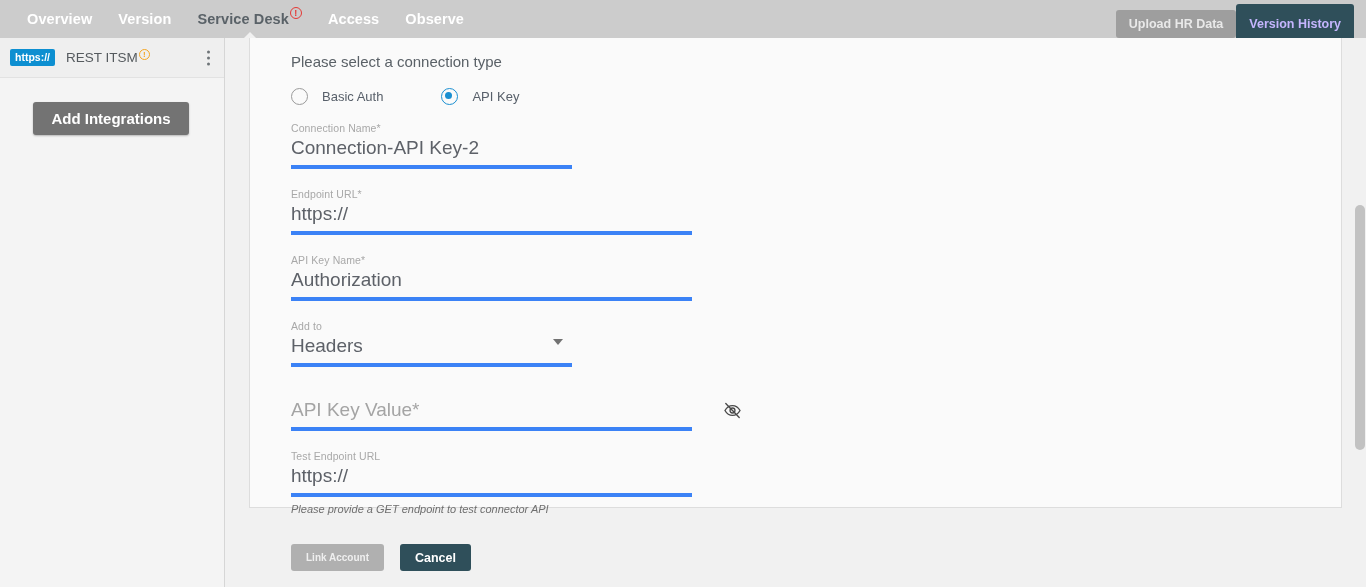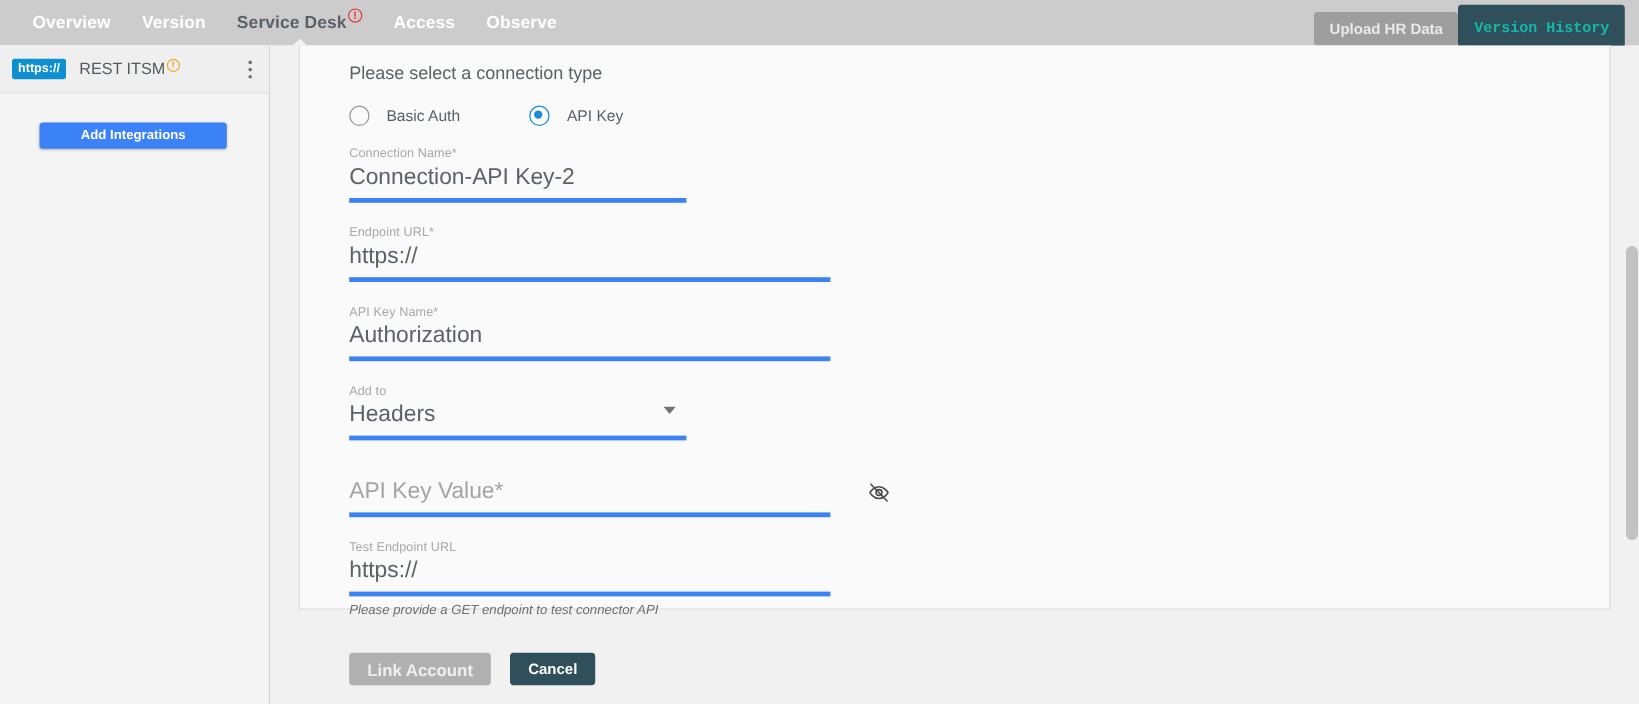--- a/index.html
+++ b/index.html
@@ -69,27 +69,27 @@
     height: 28px;
     padding: 0 13px;
     font-size: 12.5px;
     font-weight: bold;
     font-family: "Liberation Sans", sans-serif;
     border-radius: 3px;
     cursor: pointer;
   }
   .btn-version {
     background: #2f4f5a;
-    color: #14b8a6;
+    color: #c4b5fd;
     border: none;
     height: 40px;
     padding: 0 13px;
     font-size: 12.5px;
     font-weight: bold;
-    font-family: Liberation Mono, monospace;
+    font-family: Liberation Sans, sans-serif;
     border-radius: 3px;
     cursor: pointer;
   }
 
   
   #page {
     position: absolute; left: 0; top: 38px;
     width: 1366px; height: 549px;
     background: #f1f1f1;
   }
@@ -150,25 +150,25 @@
     width: 3px; height: 3px;
     background: #6e7478;
     border-radius: 50%;
     margin-bottom: 3px;
   }
   .kebab i:last-child { margin-bottom: 0; }
 
   .btn-add-integrations {
     position: absolute;
     left: 33px; top: 64px;
-    width: 156px; height: 22px;
-    background: #3b82f6;
+    width: 156px; height: 33px;
+    background: #737373;
     color: #ffffff;
     border: none;
-    font-size: 11px;
+    font-size: 15px;
     font-weight: bold;
     font-family: "Liberation Sans", sans-serif;
     border-radius: 3px;
     cursor: pointer;
     box-shadow: 0 1px 2px rgba(0,0,0,.25);
   }
 
   
   #content-card {
     position: absolute;
@@ -276,21 +276,21 @@
   .action-row {
     margin-top: 29px;
     display: flex; gap: 16px;
   }
   .btn-link-account {
     background: #b0b0b0;
     color: #efefef;
     border: none;
     height: 27px;
     padding: 0 15px;
-    font-size: 14px;
+    font-size: 10px;
     font-weight: bold;
     font-family: "Liberation Sans", sans-serif;
     border-radius: 3px;
     cursor: pointer;
   }
   .btn-cancel {
     background: #2f4f5a;
     color: #ffffff;
     border: none;
     height: 27px;

